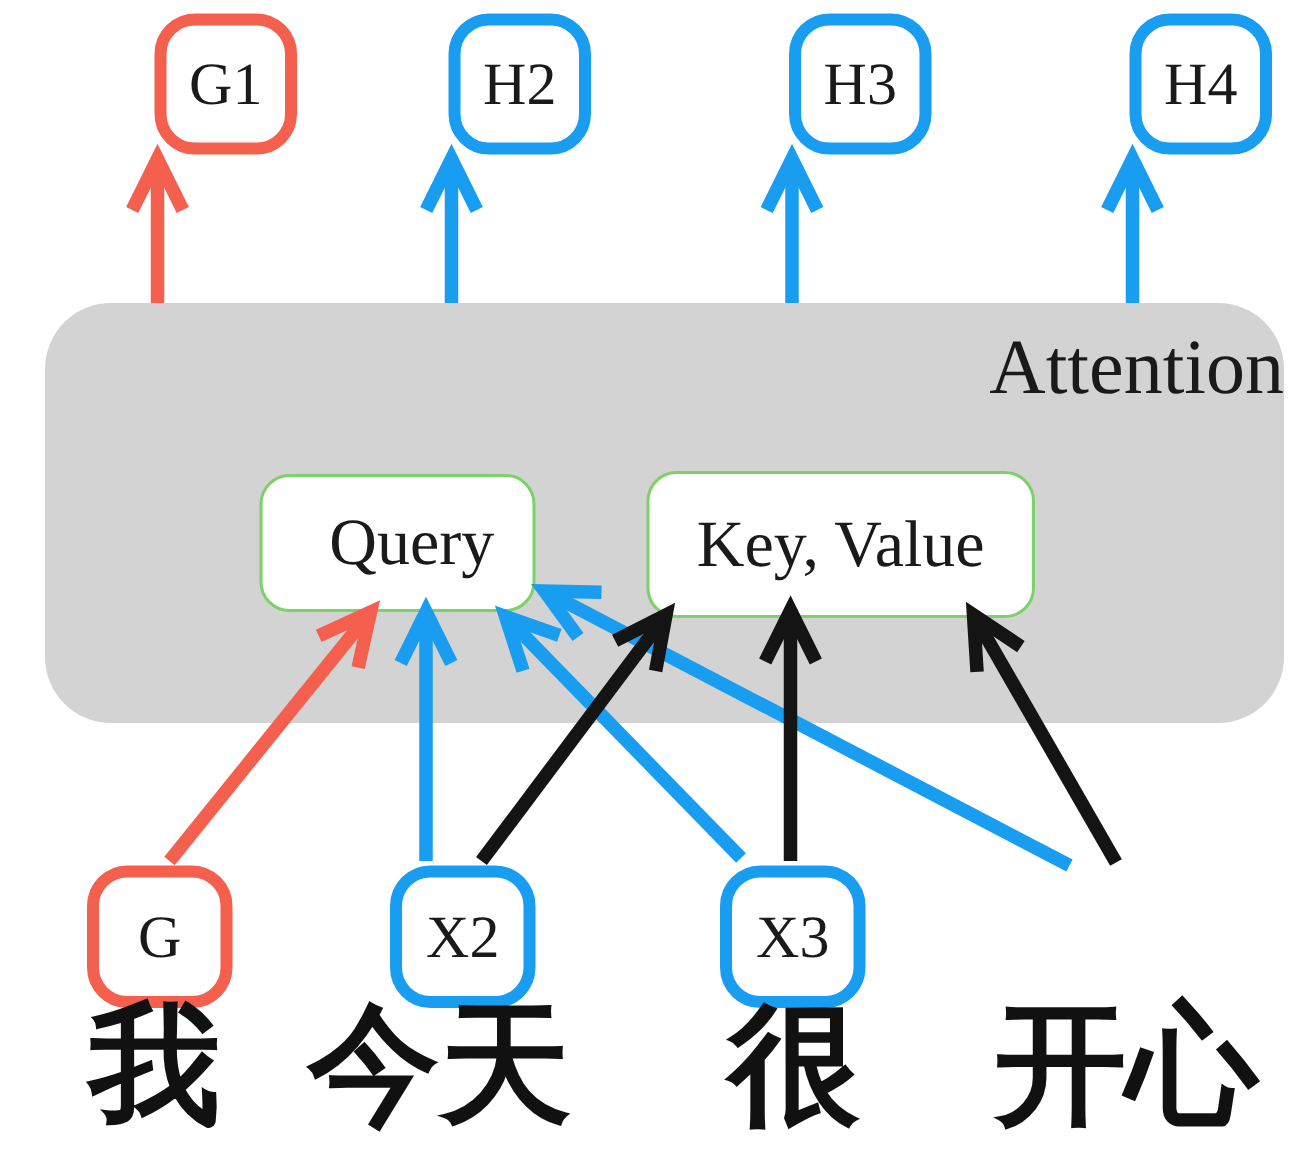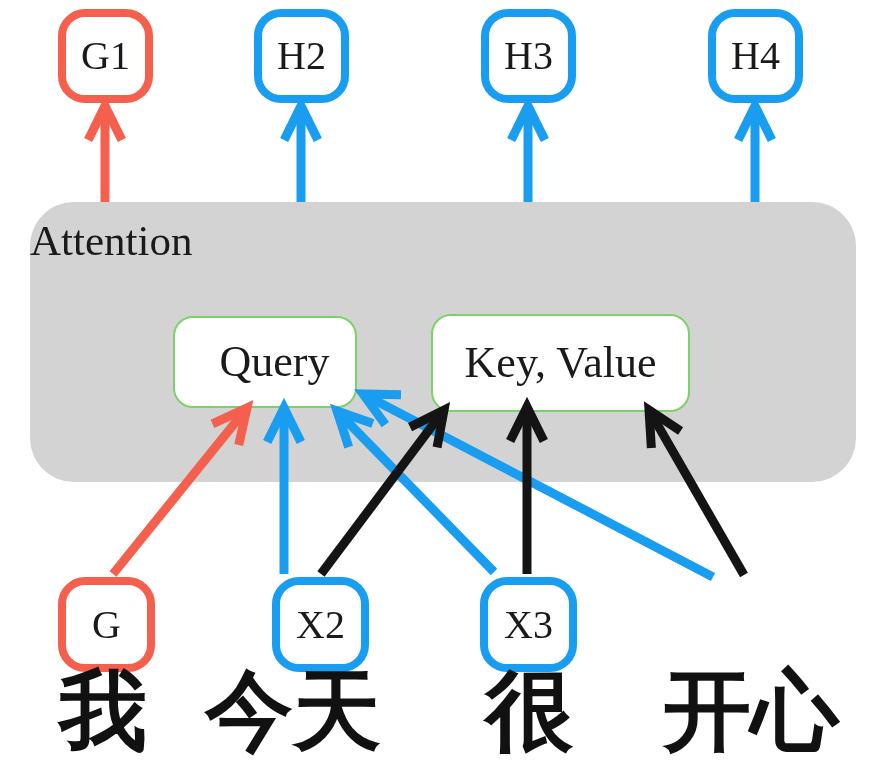--- a/index.html
+++ b/index.html
@@ -17,37 +17,37 @@
     background: #ffffff;
     border: 8px solid #888;
     border-radius: 27px;
     display: flex;
     align-items: center;
     justify-content: center;
     font-size: 40px;
     color: #1a1a1a;
     line-height: 1;
   }
-  .node.top { width: 95px; height: 94px; top: 9px; }
+  .node.top { width: 95px; height: 94px; top: 9px; margin-left: 45px; }
   .node.bottom { width: 97px; height: 95px; top: 577px; }
   .node.red  { border-color: var(--c-red); }
   .node.blue { border-color: var(--c-blue); }
   .panel {
     position: absolute;
     left: 30px; top: 202px;
     width: 826px; height: 280px;
     background: var(--c-panel);
     border-radius: 44px;
   }
   .panel-title {
     position: absolute;
     left: 30px; top: 217px;
     width: 826px;
-    text-align: left;
-    font-size: 43px;
+    text-align: right;
+    font-size: 52px;
     color: #1a1a1a;
     line-height: 1.1;
   }
   .inner-box {
     position: absolute;
     box-sizing: border-box;
     background: #ffffff;
     border: 2px solid var(--c-green);
     border-radius: 20px;
     display: flex;
@@ -86,21 +86,21 @@
 
   <div class="inner-box query">Query</div>
   <div class="inner-box kv">Key, Value</div>
 
   <div class="node top red" style="left:58px">G1</div>
   <div class="node top blue" style="left:254px">H2</div>
   <div class="node top blue" style="left:481px">H3</div>
   <div class="node top blue" style="left:708px">H4</div>
 
   <div class="node bottom red" style="left:58px">G</div>
-  <div class="node bottom blue" style="left:272px">X2</div>
+  <div class="node bottom blue" style="left:260px">X2</div>
   <div class="node bottom blue" style="left:480px">X3</div>
 
   <div class="word" style="left:103px">我</div>
   <div class="word" style="left:293px">今天</div>
   <div class="word" style="left:529px">很</div>
   <div class="word" style="left:751px">开心</div>
 
   <svg class="edges-svg" id="edges-svg" viewBox="0 0 874 775" xmlns="http://www.w3.org/2000/svg">
       <g>
         <line x1="105" y1="202" x2="105" y2="106" stroke="#F4604D" stroke-width="9"></line>

